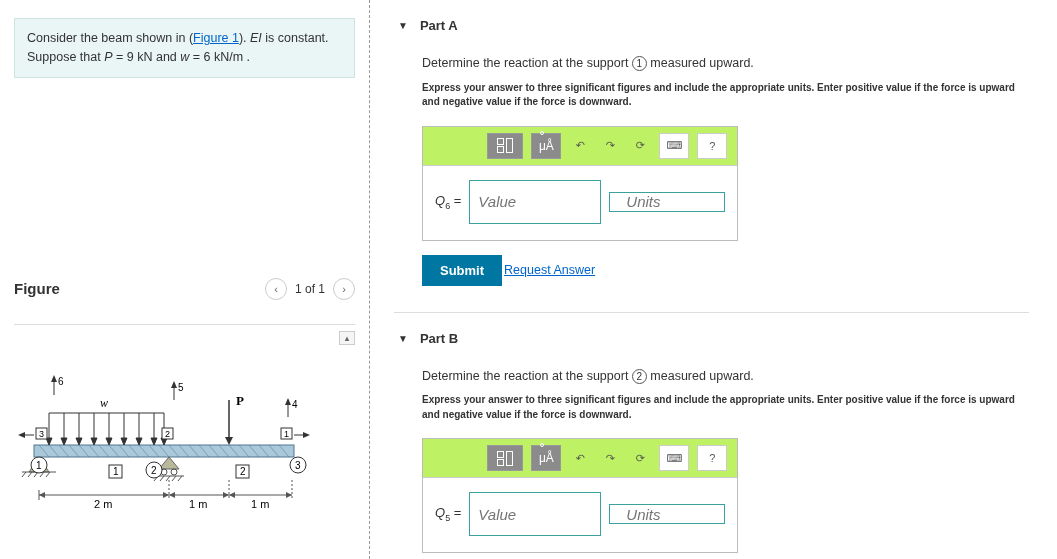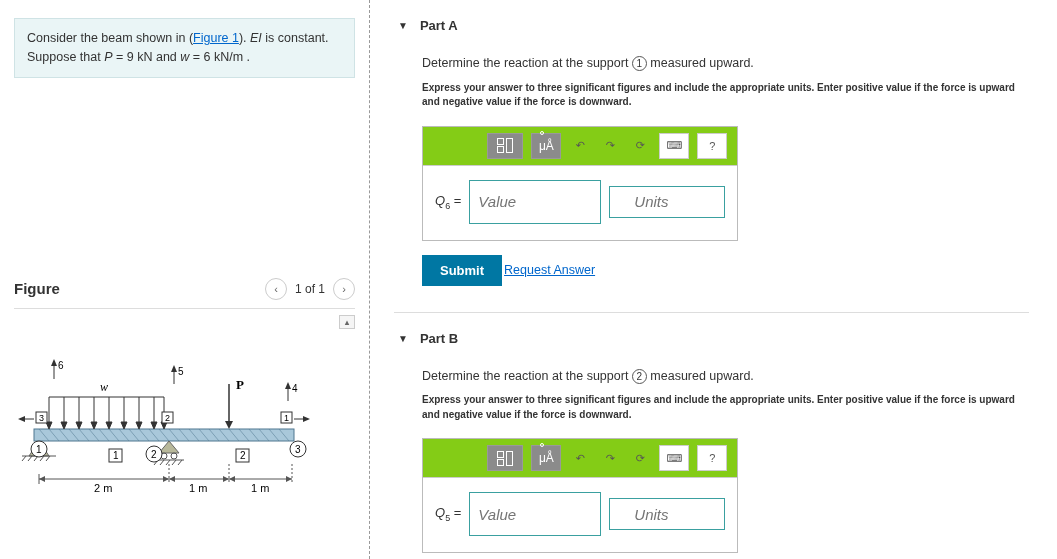--- a/index.html
+++ b/index.html
@@ -4,45 +4,45 @@
   <style>
     * { box-sizing: border-box; margin: 0; padding: 0; }
     body { font-family: Arial, Helvetica, sans-serif; font-size: 13px; color: #333; background: #fff; width: 1057px; height: 559px; overflow: hidden; }
     .container { display: flex; height: 100%; }
     .left-panel { width: 370px; padding: 18px 14px; border-right: 1px dashed #999; }
     .right-panel { flex: 1; padding: 18px 28px; overflow-y: auto; }
     .problem-box { background: #eaf5f6; border: 1px solid #cfe3e5; padding: 10px 12px; font-size: 12.5px; line-height: 1.5; }
     .problem-box em { font-style: italic; }
     .problem-box a { color: #0066cc; text-decoration: underline; }
     .figure-section { margin-top: 200px; }
-    .figure-header { display: flex; justify-content: space-between; align-items: center; margin-bottom: 8px; }
+    .figure-header { display: flex; justify-content: space-between; align-items: center; margin-bottom: 24px; }
     .figure-title { font-weight: bold; font-size: 15px; }
     .nav-group { display: flex; align-items: center; gap: 4px; }
     .nav-btn { width: 22px; height: 22px; border-radius: 50%; border: 1px solid #ccc; background: #fff; display: inline-flex; align-items: center; justify-content: center; font-size: 11px; color: #666; cursor: pointer; }
     .nav-label { font-size: 12px; color: #333; margin: 0 4px; }
     .figure-divider { border-top: 1px solid #ddd; margin-bottom: 6px; }
     .scroll-top-btn { float: right; width: 16px; height: 14px; border: 1px solid #ccc; background: #f5f5f5; font-size: 9px; color: #666; display: flex; align-items: center; justify-content: center; cursor: pointer; }
     .figure-image { margin-top: 20px; background: #fff; height: 150px; position: relative; }
     
     .part-header { display: flex; align-items: center; gap: 12px; font-weight: bold; font-size: 13px; margin-bottom: 22px; }
     .part-toggle { font-size: 10px; cursor: pointer; }
     .part-body { margin-left: 24px; margin-bottom: 26px; }
     .part-instruction { font-size: 12.5px; margin-bottom: 8px; line-height: 1.4; }
     .circ { display: inline-block; width: 15px; height: 15px; border: 1px solid #555; border-radius: 50%; font-size: 10px; line-height: 14px; text-align: center; vertical-align: middle; }
     .part-note { font-weight: bold; font-size: 10px; line-height: 1.45; margin-bottom: 16px; }
     .answer-box { border: 1px solid #bbb; display: inline-block; padding: 0; }
-    .toolbar { background: #84cc16; border-bottom: 1px solid #ccc; padding: 6px 10px; display: flex; align-items: center; gap: 8px; justify-content: flex-end; }
+    .toolbar { background: #bef264; border-bottom: 1px solid #ccc; padding: 6px 10px; display: flex; align-items: center; gap: 8px; justify-content: flex-end; }
     .tool-btn { width: 30px; height: 26px; border: 1px solid #999; background: #8b8b8b; display: inline-flex; align-items: center; justify-content: center; color: #fff; font-size: 11px; cursor: pointer; position: relative; }
     .tool-btn.light { background: #fff; color: #555; border: 1px solid #ccc; }
     .tool-btn.noborder { background: transparent; border: none; color: #555; width: 22px; }
     .answer-row { padding: 14px 12px 16px; display: flex; align-items: center; gap: 8px; }
     .var-label { font-size: 13px; }
     .var-label sub { font-size: 9px; }
     .value-input { width: 132px; height: 44px; border: 1px solid #3aa0a0; padding: 4px 8px; font-size: 15px; font-style: italic; color: #999; outline: none; }
-    .units-input { width: 116px; height: 32px; border: 1px solid #3aa0a0; padding: 4px 24px; font-size: 15px; font-style: italic; color: #999; outline: none; }
+    .units-input { width: 116px; height: 20px; border: 1px solid #3aa0a0; padding: 4px 16px; font-size: 15px; font-style: italic; color: #999; outline: none; }
     .submit-row { margin-top: 14px; display: flex; align-items: center; gap: 2px; }
     .submit-btn { background: #0077a3; color: #fff; border: none; padding: 8px 18px; font-weight: bold; font-size: 13px; cursor: pointer; }
     .request-link { color: #0066cc; text-decoration: underline; font-size: 12.5px; cursor: pointer; }
     .part-divider { border-top: 1px solid #ddd; margin: 20px 0 18px -4px; }
 
     
     .frac-btn { width: 36px; height: 26px; border: 1px solid #999; background: #8b8b8b; display: inline-flex; align-items: center; justify-content: center; cursor: pointer; position: relative; }
     .frac-boxes { display: flex; flex-direction: column; gap: 1px; }
     .frac-boxes span { width: 7px; height: 7px; border: 1px solid #fff; }
     .frac-row { display:flex; gap:1px; }

